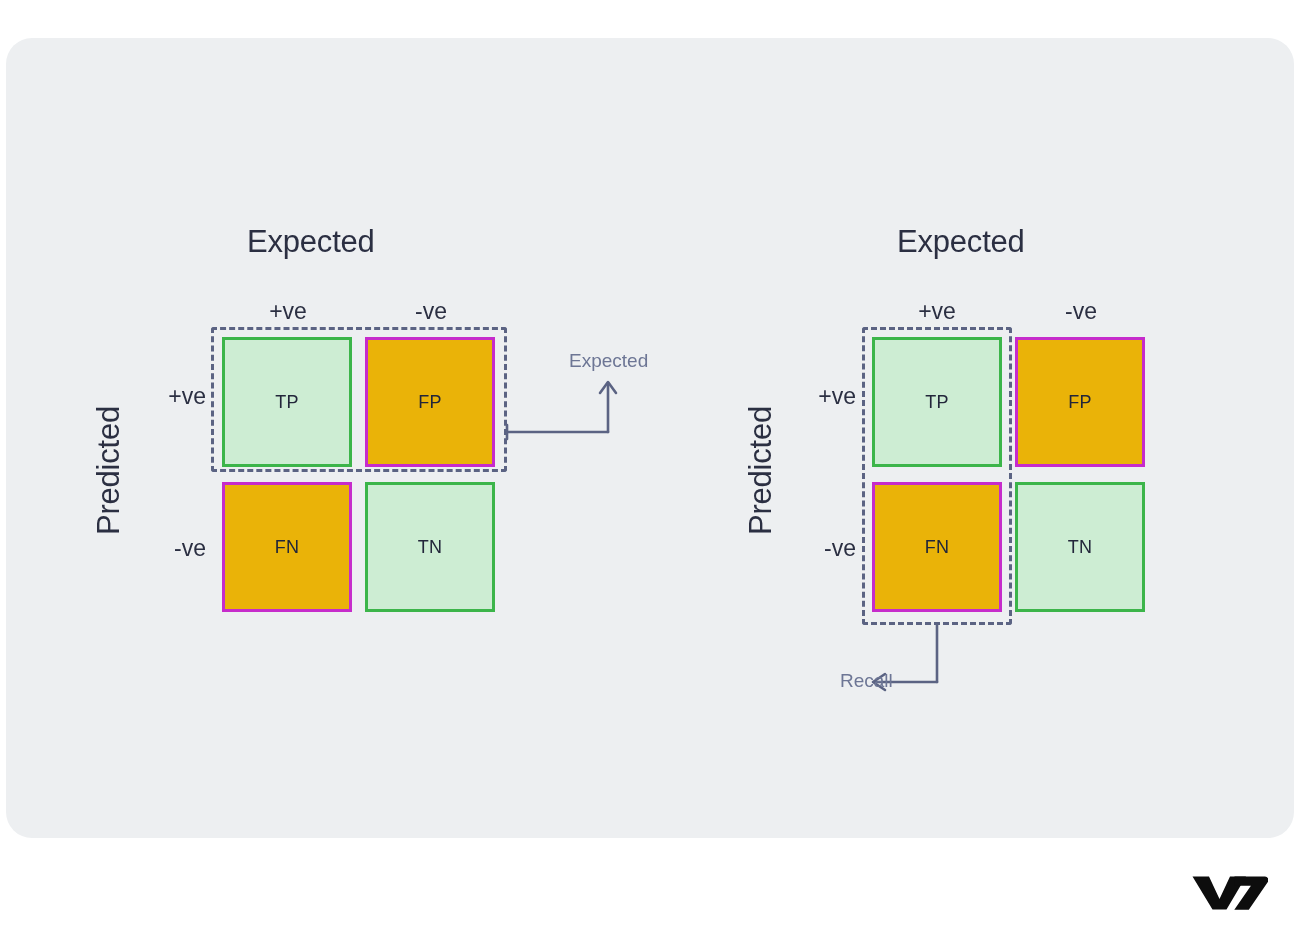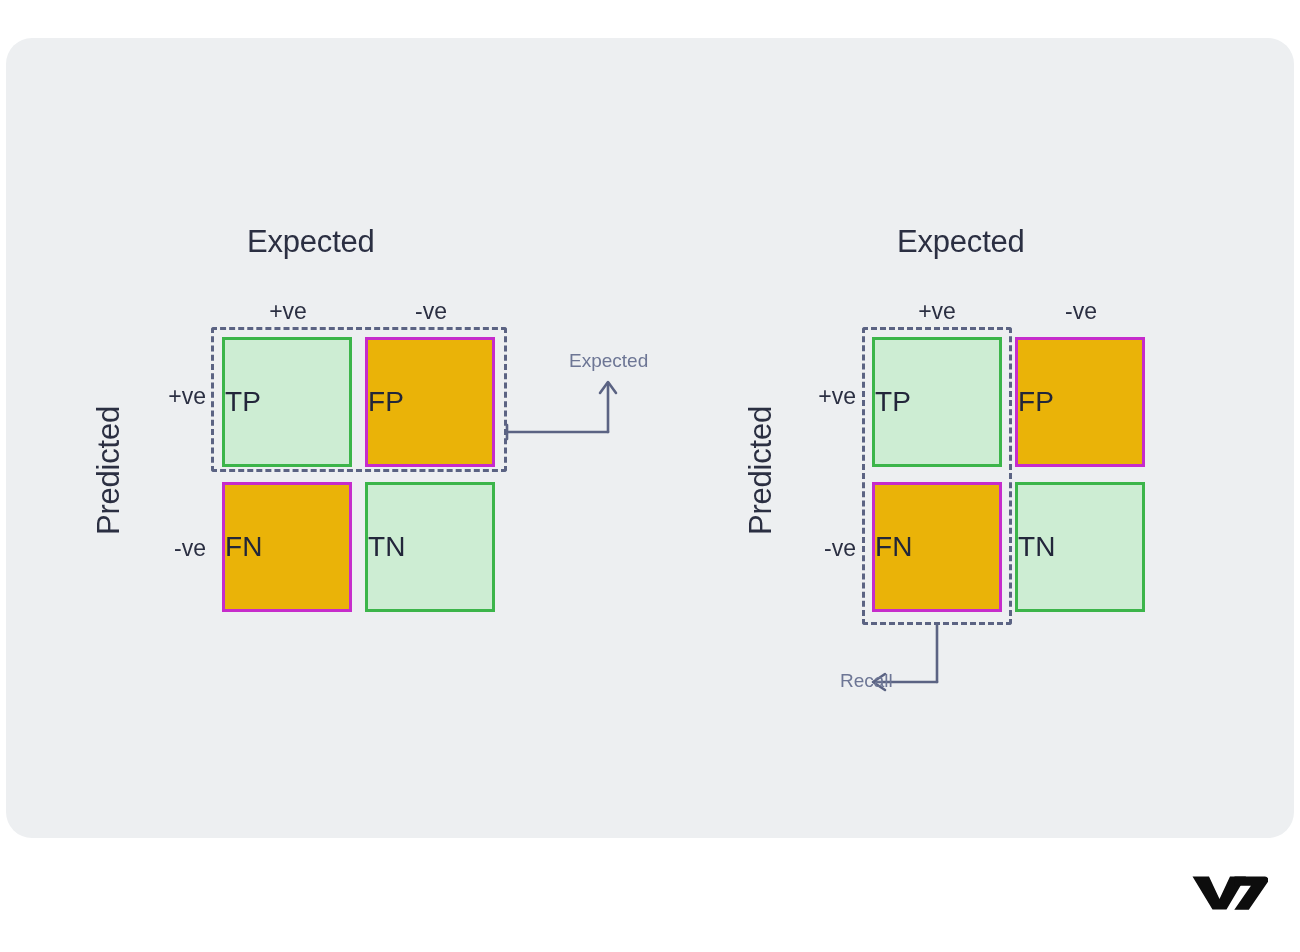--- a/index.html
+++ b/index.html
@@ -68,21 +68,22 @@
     text-align: center;
   }
 
   
   .cell {
     position: absolute;
     width: 130px;
     height: 130px;
     display: flex;
     align-items: center;
-    font-size: 28px;
+    justify-content: center;
+    font-size: 18px;
     color: #22263a;
     letter-spacing: 0.2px;
   }
   .cell.green {
     background: #cdedd3;
     border: 3px solid #3cb54a;
   }
   .cell.pink {
     background: #eab308;
     border: 3px solid #c62ccb;

